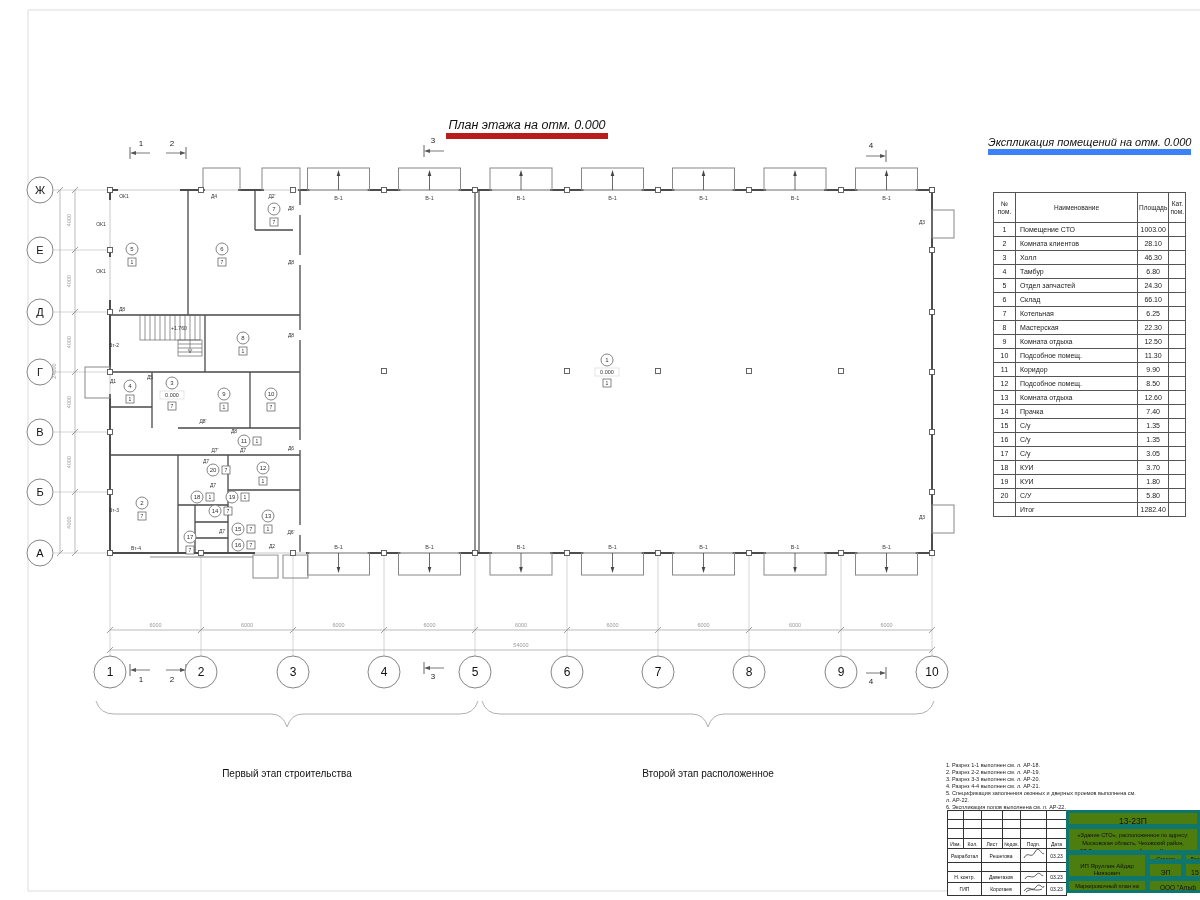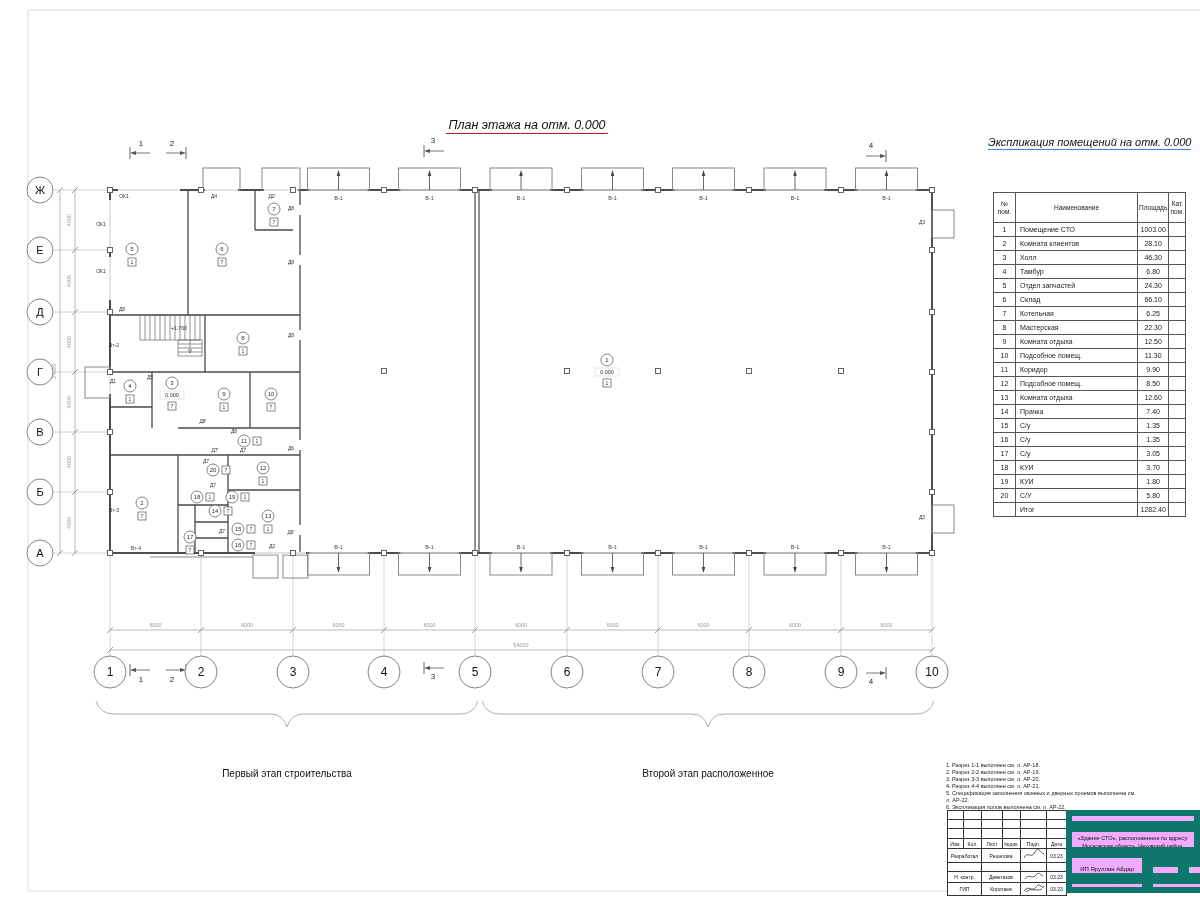--- a/index.html
+++ b/index.html
@@ -1,33 +1,33 @@
 <!DOCTYPE html>
 <html><head>
 <meta charset="utf-8">
 <style>
   html,body{margin:0;padding:0}
   body{width:1200px;height:900px;position:relative;background:#fff;overflow:hidden;
        font-family:"Liberation Sans",sans-serif;color:#222}
   #plansvg{position:absolute;left:0;top:0}
   .plan-title{position:absolute;left:0;top:118px;width:1054px;text-align:center;
        font-size:12.5px;font-style:italic;color:#111}
-  .plan-title span{border-bottom:1px solid #b91c1c;padding:0 2px 1px}
+  .plan-title span{border-bottom:6px solid #b91c1c;padding:0 2px 1px}
   .ex-title{position:absolute;left:988px;top:136px;font-size:11px;font-style:italic;color:#111}
-  .ex-title span{border-bottom:1px solid #3b82f6;padding-bottom:1px}
+  .ex-title span{border-bottom:6px solid #3b82f6;padding-bottom:1px}
   .extable{position:absolute;left:993px;top:192px;border-collapse:collapse;table-layout:fixed;background:#fff}
   .extable td,.extable th{border:1px solid #555;font-weight:normal;font-size:7px;line-height:1.1;
        text-align:center;padding:0 1px;overflow:hidden;height:13px}
   .extable thead th{height:29px;font-size:6.5px}
   .extable td.nm{text-align:left;padding-left:4px}
   .stage-label{position:absolute;top:768px;transform:translateX(-50%);font-size:10px;color:#111;white-space:nowrap}
   #notes{position:absolute;left:946px;top:762px;width:190px;font-size:5.5px;line-height:1.2;color:#222}
   #notes div{margin-bottom:0.5px}
   #stamp{position:absolute;left:947px;top:810px;width:300px;height:83px;font-size:6px;color:#111}
-  #stamp .cell{position:absolute;border:6px solid #0f766e;box-sizing:border-box;overflow:hidden;background:#f0abfc}
+  #stamp .cell{position:absolute;border:3px solid #0f766e;box-sizing:border-box;overflow:hidden;background:#4d7c0f}
   #stamp-left{border-collapse:collapse;table-layout:fixed;position:absolute;left:0;top:0;background:#fff}
   #stamp-left td{border:1px solid #333;font-size:5px;text-align:center;padding:0;overflow:hidden;white-space:nowrap}
   .doc{left:119px;top:0;width:134px;height:17px;line-height:16px;text-align:center;font-size:8.5px}
   .proj{left:119px;top:16px;width:134px;height:27px;text-align:center;font-size:5.6px;line-height:1.4;padding-top:3px}
   .client{left:119px;top:42px;width:82px;height:27px;text-align:center;font-size:6px;line-height:1.2;padding-top:8px}
   .stadia-h{left:200px;top:42px;width:37px;height:10px;font-size:5.5px;text-align:center;line-height:9px}
   .list-h{left:236px;top:42px;width:64px;height:10px;font-size:5.5px;text-align:left;padding-left:4px;line-height:9px}
   .stadia-v{left:200px;top:51px;width:37px;height:18px;font-size:7px;text-align:center;line-height:17px}
   .list-v{left:236px;top:51px;width:64px;height:18px;font-size:7px;text-align:left;padding-left:5px;line-height:17px}
   .dtitle{left:119px;top:68px;width:82px;height:15px;text-align:center;font-size:5.6px;line-height:1.15;padding-top:2px}

